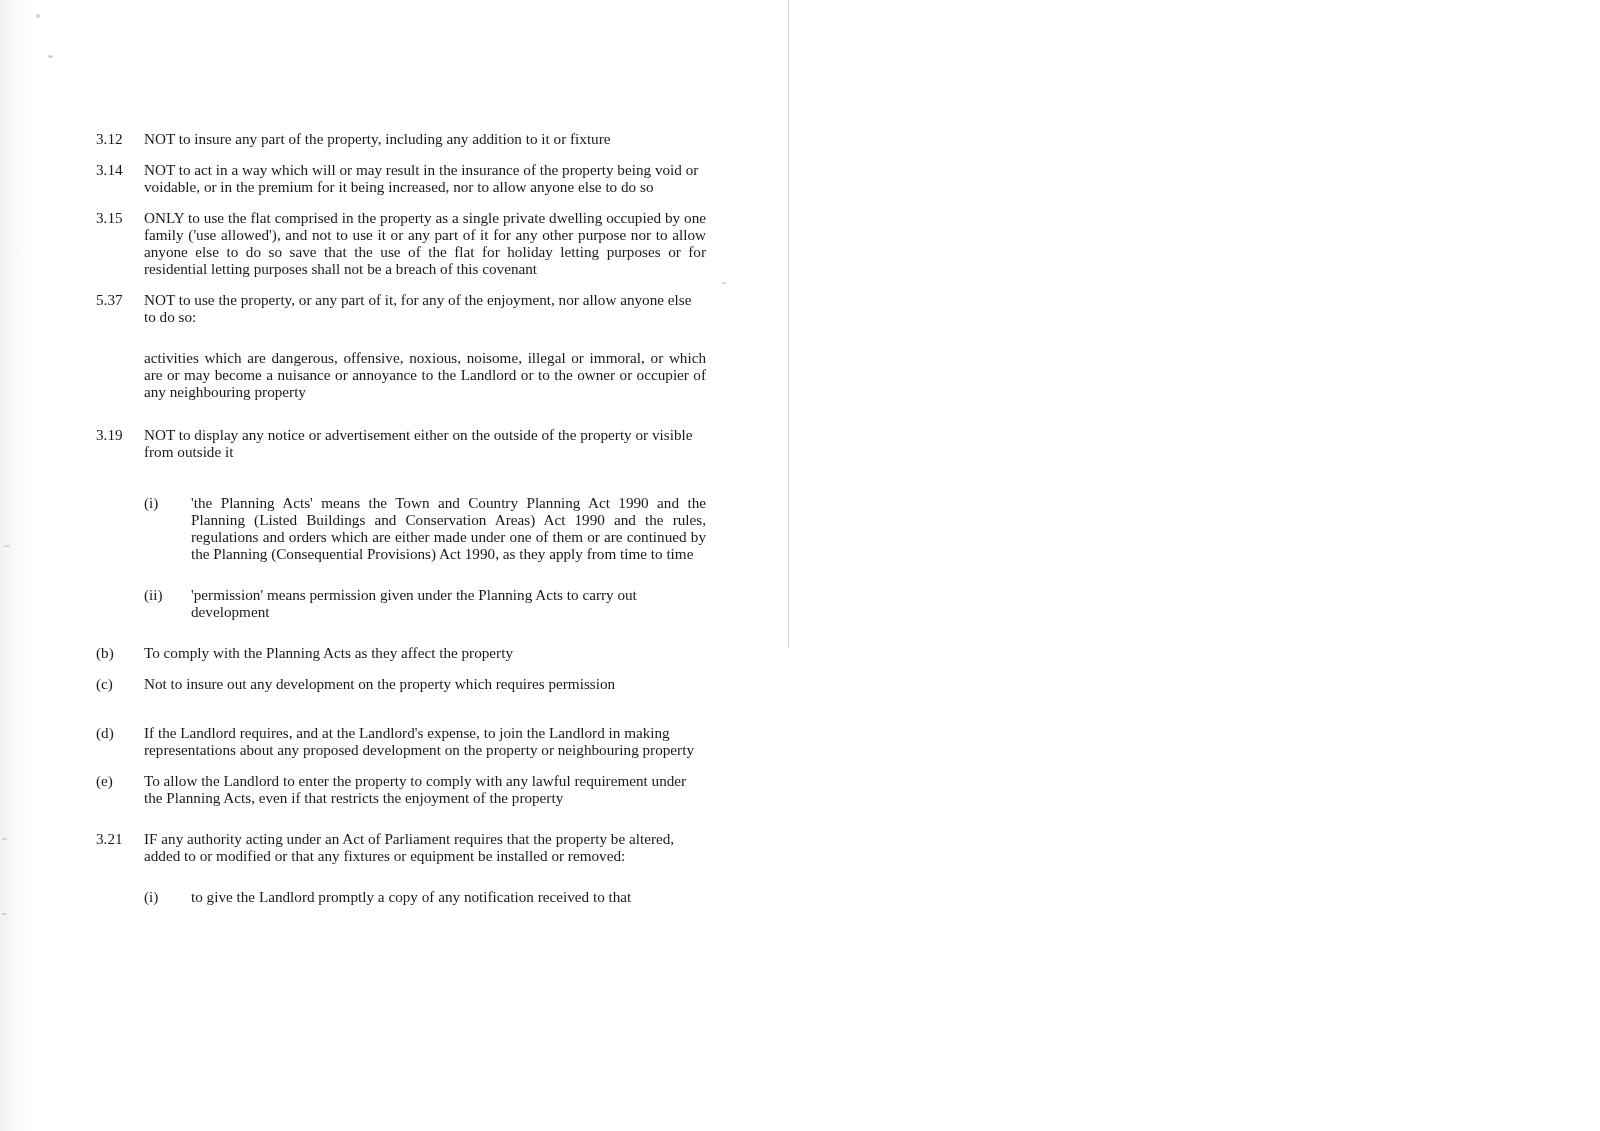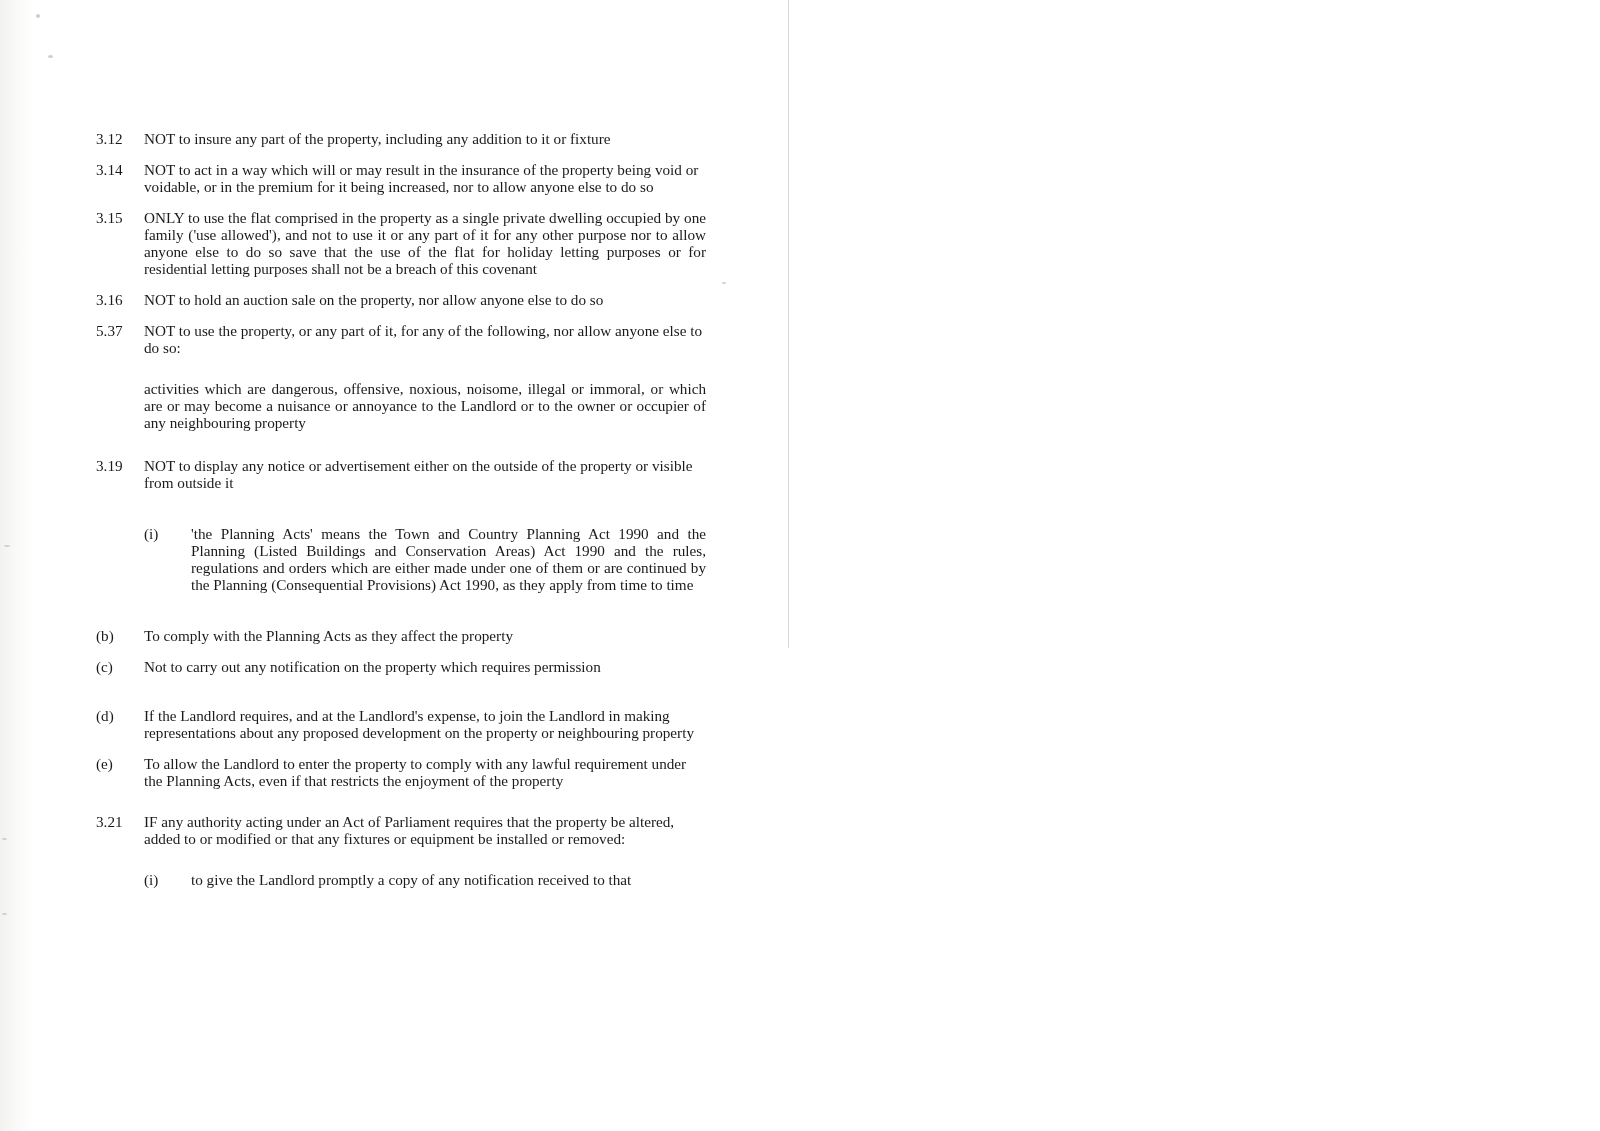--- a/index.html
+++ b/index.html
@@ -138,29 +138,25 @@
     <div class="clause">
       <div class="num">3.14</div>
       <div class="body">NOT to act in a way which will or may result in the insurance of the property being void or voidable, or in the premium for it being increased, nor to allow anyone else to do so</div>
     </div>
 
     <div class="clause justified">
       <div class="num">3.15</div>
       <div class="body">ONLY to use the flat comprised in the property as a single private dwelling occupied by one family ('use allowed'), and not to use it or any part of it for any other purpose nor to allow anyone else to do so save that the use of the  flat for holiday letting purposes or for residential letting purposes shall not be a breach of this covenant</div>
     </div>
 
-    <div class="clause">
-      <div class="num">3.16</div>
-      <div class="body">NOT to hold an auction sale on the property, nor allow anyone else to do so</div>
-    </div>
 
 
     <div class="clause">
       <div class="num">5.37</div>
-      <div class="body">NOT to use the property, or any part of it, for any of the following, nor allow anyone else to do so:</div>
+      <div class="body">NOT to use the property, or any part of it, for any of the enjoyment, nor allow anyone else to do so:</div>
     </div>
 
     <div class="gap-sm"></div>
 
     <div class="indent-block">activities which are dangerous, offensive, noxious, noisome, illegal or immoral, or which are or may become a nuisance or annoyance to the Landlord or to the owner or occupier of any neighbouring property</div>
 
     <div class="gap-lg"></div>
 
     <div class="clause">
       <div class="num">3.19</div>
@@ -172,31 +168,35 @@
 
     <div class="gap-sm"></div>
 
     <div class="roman">
       <div class="mark">(i)</div>
       <div class="body">'the Planning Acts' means the Town and Country Planning Act 1990 and the Planning (Listed Buildings and Conservation Areas) Act 1990 and the rules, regulations and orders which are either made under one of them or are continued by the Planning (Consequential Provisions) Act 1990, as they apply from time to time</div>
     </div>
 
     <div class="gap-sm"></div>
 
+    <div class="roman ragged">
+      <div class="mark">(ii)</div>
+      <div class="body">'permission' means permission given under the Planning Acts to carry out development</div>
+    </div>
 
     <div class="gap-sm"></div>
 
     <div class="lettered">
       <div class="mark">(b)</div>
       <div class="body">To comply with the Planning Acts as they affect the property</div>
     </div>
 
     <div class="lettered">
       <div class="mark">(c)</div>
-      <div class="body">Not to carry out any notification on the property which requires permission</div>
+      <div class="body">Not to insure out any development on the property which requires permission</div>
     </div>
 
     <div class="gap-md"></div>
 
     <div class="lettered">
       <div class="mark">(d)</div>
       <div class="body">If the Landlord requires, and at the Landlord's expense, to join the Landlord in making representations about any proposed development on the property or neighbouring property</div>
     </div>
 
     <div class="lettered">

